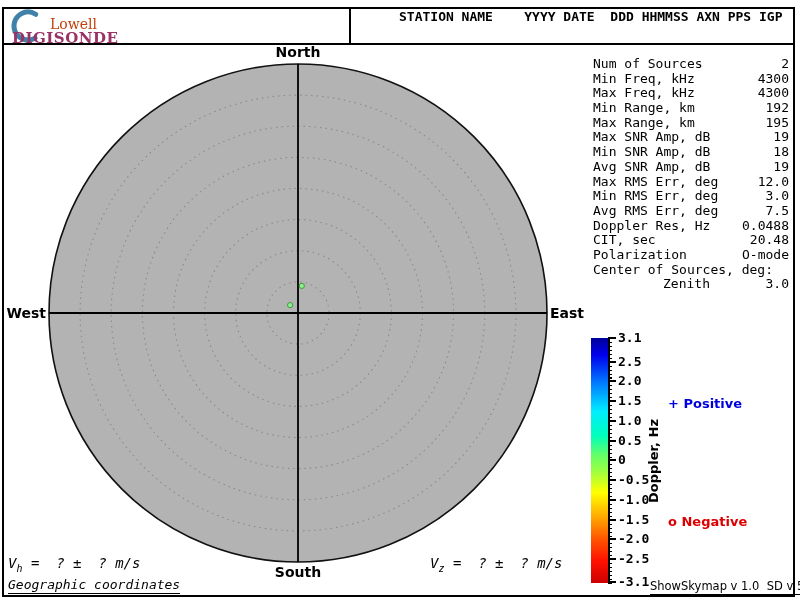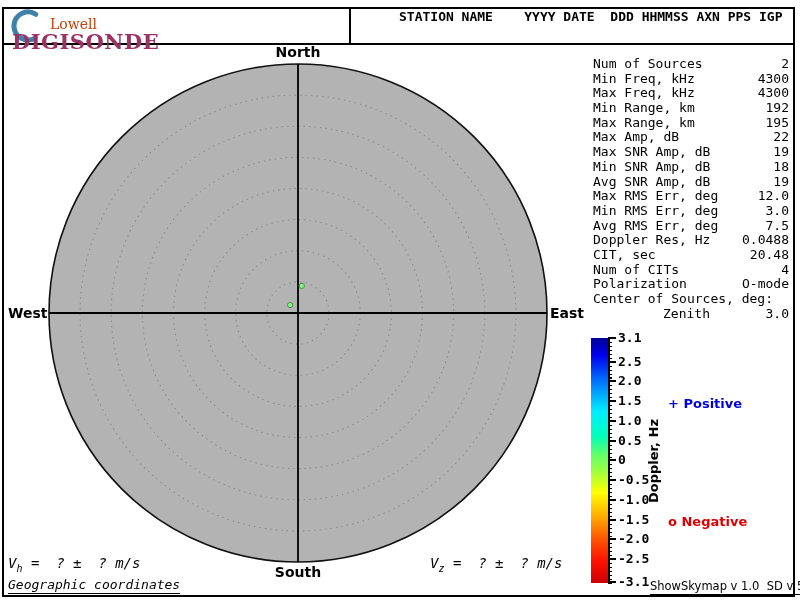--- a/index.html
+++ b/index.html
@@ -6,32 +6,32 @@
   .screen{position:relative;width:800px;height:600px;background:#fff;overflow:hidden;
           font-family:"DejaVu Sans Mono",monospace;color:#000;}
   .frame{position:absolute;left:2px;top:7px;width:789px;height:586px;border:2px solid #000;}
   .hline{position:absolute;left:2px;top:43px;width:793px;height:2px;background:#000;}
   .vline{position:absolute;left:349px;top:7px;width:2px;height:38px;background:#000;}
 
   
   .logo-crescent{position:absolute;left:7px;top:6px;}
   .brand-top{position:absolute;left:50px;top:16px;font-family:"DejaVu Serif",serif;font-size:14px;}
   .brand-bottom{position:absolute;left:12px;top:29px;font-family:"DejaVu Serif",serif;
-                font-size:21px;font-weight:bold;letter-spacing:.5px;}
+                font-size:15px;font-weight:bold;letter-spacing:.5px;}
 
   
   .header-pre{position:absolute;left:399px;top:8px;margin:0;font:bold 13px "DejaVu Sans Mono",monospace;
               line-height:17px;white-space:pre;}
 
   
   .skymap{position:absolute;left:48px;top:63px;width:500px;height:500px;}
   .compass{position:absolute;font:bold 14px "DejaVu Sans",sans-serif;}
   .c-n{left:248px;top:44px;width:100px;text-align:center;}
   .c-s{left:248px;top:564px;width:100px;text-align:center;}
-  .c-w{left:8px;top:305px;width:46px;}
+  .c-w{left:0px;top:305px;width:46px;text-align:right;}
   .c-e{left:550px;top:305px;width:60px;text-align:left;}
 
   
   .panel{position:absolute;left:593px;top:57px;width:196px;font:13px "DejaVu Sans Mono",monospace;}
   .prow{display:flex;justify-content:space-between;height:14.7px;line-height:14.7px;white-space:pre;}
   .prow .ind{padding-left:70px;}
 
   
   .cbar{position:absolute;left:591px;top:338px;width:17px;height:245px;}
   .cbar-minor{position:absolute;left:608px;top:338px;width:4px;height:246px;
@@ -93,30 +93,28 @@
   <div class="compass c-s">South</div>
   <div class="compass c-w">West</div>
   <div class="compass c-e">East</div>
 
   <div class="panel">
     <div class="prow"><span>Num of Sources</span><span>2</span></div>
     <div class="prow"><span>Min Freq, kHz</span><span>4300</span></div>
     <div class="prow"><span>Max Freq, kHz</span><span>4300</span></div>
     <div class="prow"><span>Min Range, km</span><span>192</span></div>
     <div class="prow"><span>Max Range, km</span><span>195</span></div>
-    <div class="prow"><span>Max Amp, dB</span><span>22</span></div>
     <div class="prow"><span>Max SNR Amp, dB</span><span>19</span></div>
     <div class="prow"><span>Min SNR Amp, dB</span><span>18</span></div>
     <div class="prow"><span>Avg SNR Amp, dB</span><span>19</span></div>
     <div class="prow"><span>Max RMS Err, deg</span><span>12.0</span></div>
     <div class="prow"><span>Min RMS Err, deg</span><span>3.0</span></div>
     <div class="prow"><span>Avg RMS Err, deg</span><span>7.5</span></div>
     <div class="prow"><span>Doppler Res, Hz</span><span>0.0488</span></div>
     <div class="prow"><span>CIT, sec</span><span>20.48</span></div>
-    <div class="prow"><span>Num of CITs</span><span>4</span></div>
     <div class="prow"><span>Polarization</span><span>O-mode</span></div>
     <div class="prow"><span>Center of Sources, deg:</span><span></span></div>
     <div class="prow"><span class="ind">Zenith</span><span>3.0</span></div>
   </div>
 
   <div class="cbar" id="cbar" style="background: linear-gradient(rgb(0, 0, 153) 0%, rgb(0, 0, 238) 7%, rgb(0, 119, 255) 18%, rgb(0, 238, 255) 30%, rgb(0, 255, 187) 40%, rgb(102, 255, 102) 48%, rgb(153, 255, 68) 54%, rgb(255, 255, 0) 63%, rgb(255, 170, 0) 73%, rgb(255, 85, 0) 82%, rgb(255, 17, 0) 91%, rgb(204, 0, 0) 100%);"></div>
   <div class="cbar-minor"></div>
   <div class="cbar-spine"></div>
   <div class="ctick" style="top:337px"></div>
   <div class="ctick" style="top:361px"></div>

